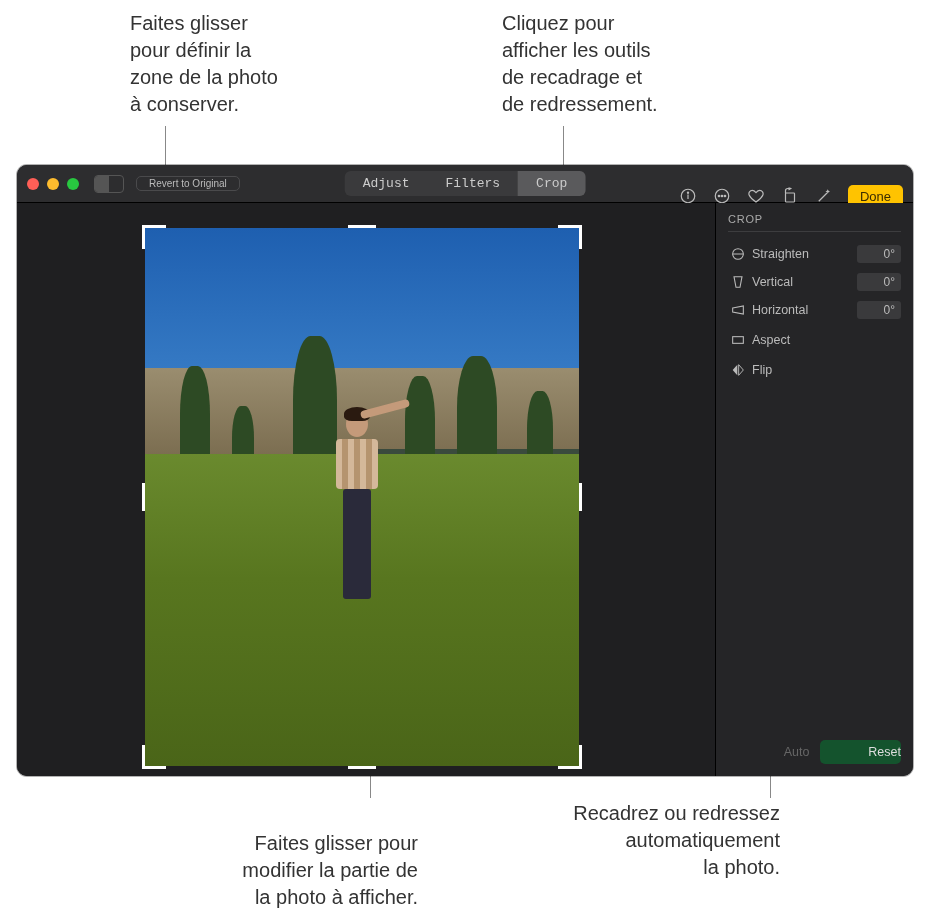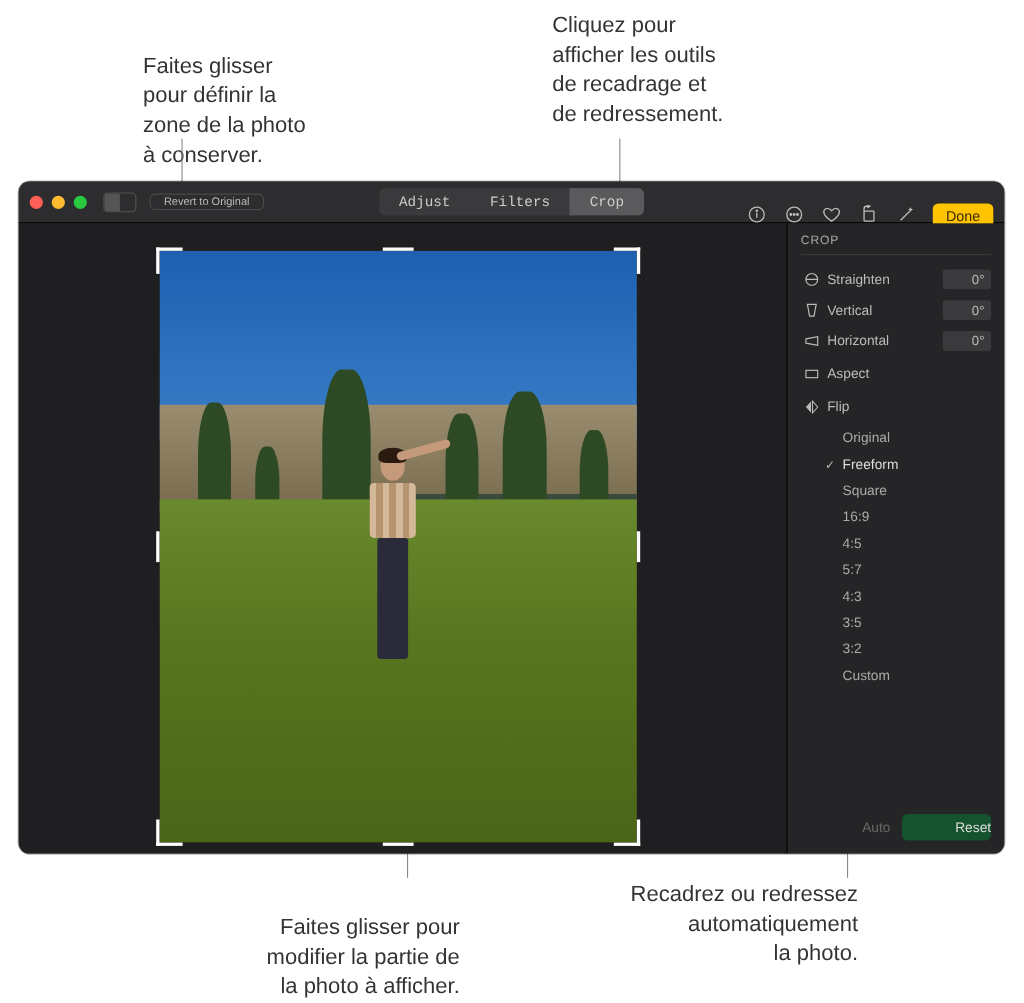--- a/index.html
+++ b/index.html
@@ -14,21 +14,21 @@
   }
 
   
   .callout {
     position: absolute;
     color: #333;
     font-size: 20px;
     line-height: 1.35;
     font-weight: 400;
   }
-  .callout-tl { top: 10px; left: 130px; margin-top: 37px; }
+  .callout-tl { top: 10px; left: 130px; }
   .callout-tr { top: 10px; left: 502px; }
   .callout-bl { top: 830px; left: 168px; width: 250px; text-align: right; }
   .callout-br { top: 800px; left: 530px; width: 250px; text-align: right; }
 
   .leader {
     position: absolute;
     background: #888;
   }
 
   
@@ -91,21 +91,21 @@
     font-size: 13px;
     color: #ccc;
     cursor: pointer;
     font-family: Liberation Mono, monospace;
   }
   .tab.active { background: #5a5a5c; }
 
   .right-icons {
     margin-left: auto;
     display: flex;
-    align-items: flex-start;
+    align-items: center;
     gap: 14px;
     margin-top: 25px;
   }
   .icn {
     width: 20px; height: 20px;
     display:flex;align-items:center;justify-content:center;
     color:#bbb;
   }
   .done-btn {
     background: #ffc300;
@@ -403,32 +403,20 @@
       <div class="sec-row">
         <div class="ci">
           <svg width="16" height="16" viewBox="0 0 24 24" fill="#bbb">
               <path d="M11 4 L11 20 L4 12 Z"></path>
               <path d="M13 4 L13 20 L20 12 Z" fill="none" stroke="#bbb" stroke-width="1.4"></path>
             </svg>
         </div>
         <div class="cl">Flip</div>
       </div>
 
-      <div class="aspect-list" id="aspect-list">
-          <div class="aspect-item">Original</div>
-          <div class="aspect-item sel">Freeform</div>
-          <div class="aspect-item">Square</div>
-          <div class="aspect-item">16:9</div>
-          <div class="aspect-item">4:5</div>
-          <div class="aspect-item">5:7</div>
-          <div class="aspect-item">4:3</div>
-          <div class="aspect-item">3:5</div>
-          <div class="aspect-item">3:2</div>
-          <div class="aspect-item">Custom</div>
-        </div>
 
       <div class="bottom-buttons">
         <div class="b-btn b-auto">Auto</div>
         <div class="b-btn b-reset">Reset</div>
       </div>
     </div>
   </div>
 </div>
 
 </body></html>

